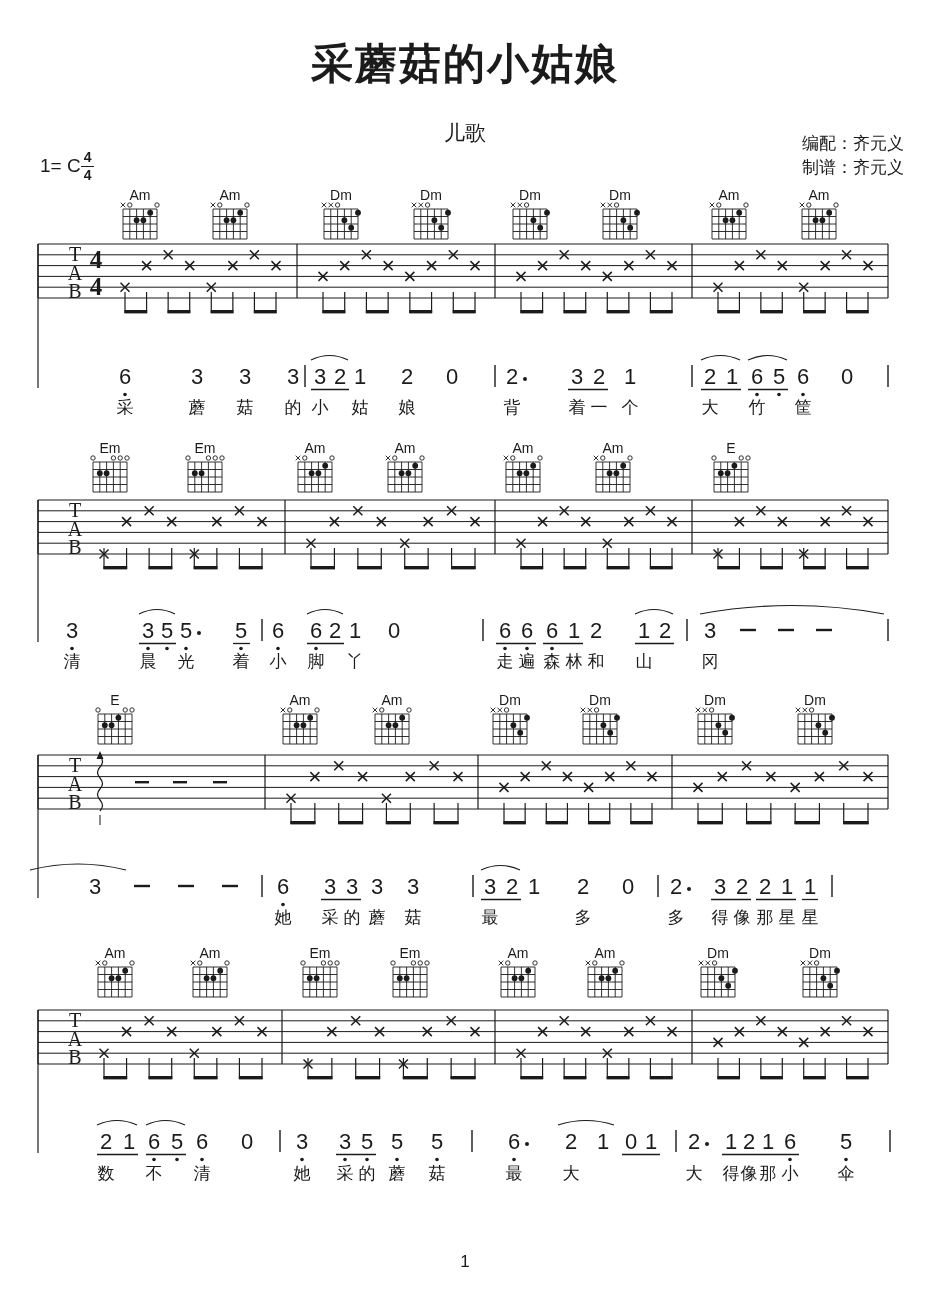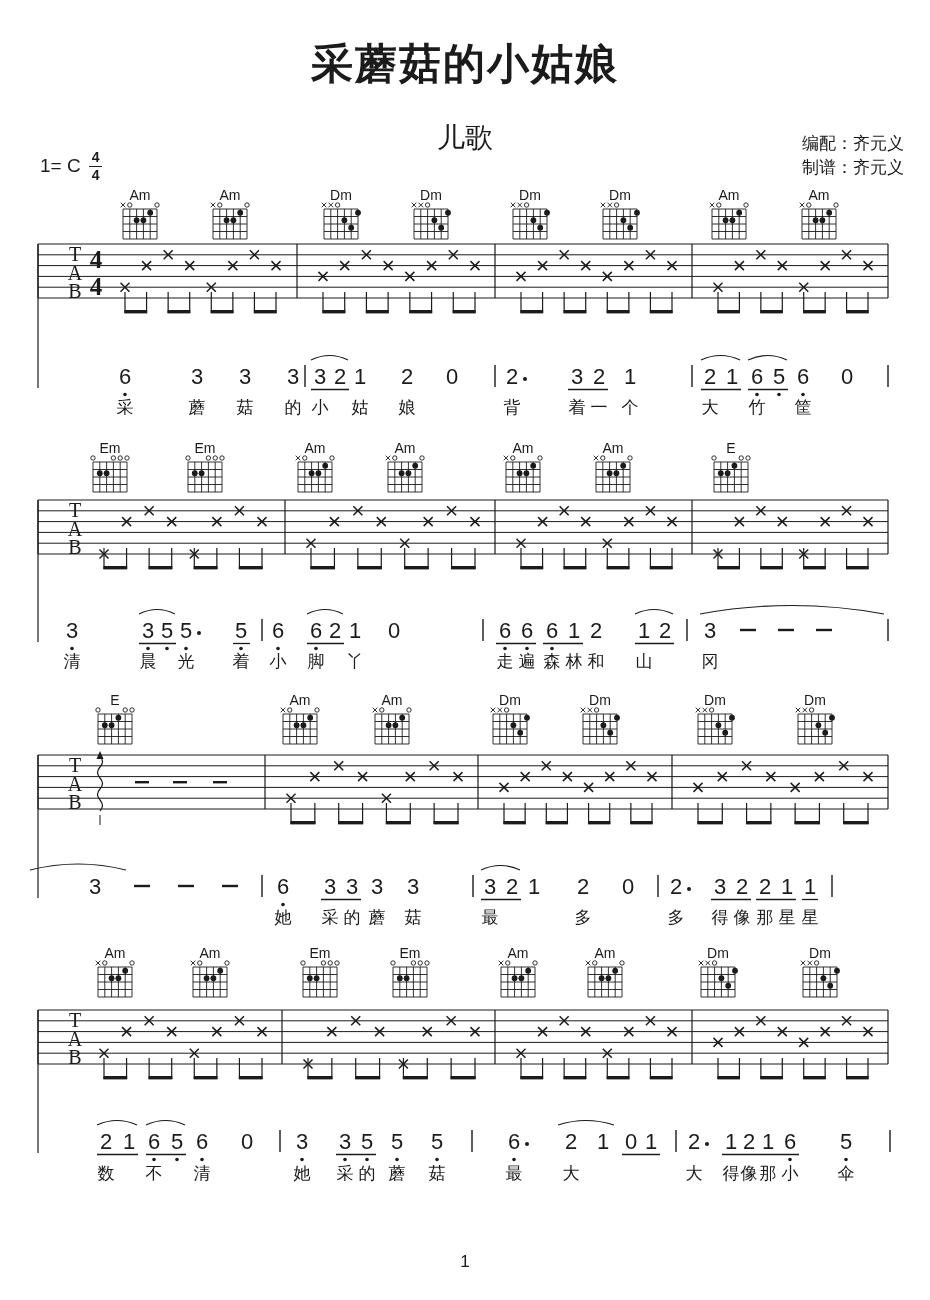--- a/index.html
+++ b/index.html
@@ -1,22 +1,22 @@
 <!DOCTYPE html>
 <html><head>
 <meta charset="utf-8">
 <style>
   html,body{margin:0;padding:0;background:#fff;}
   body{width:930px;height:1300px;position:relative;overflow:hidden;
        font-family:"Liberation Sans","DejaVu Sans",sans-serif;color:#1b1b1b;}
   .title{position:absolute;top:36px;left:0;width:930px;text-align:center;
          font-size:42px;font-weight:bold;letter-spacing:2px;}
-  .subtitle{position:absolute;top:119px;left:0;width:930px;text-align:center;font-size:28px;}
+  .subtitle{position:absolute;top:119px;left:0;width:930px;text-align:center;font-size:21px;}
   .credits{position:absolute;top:132px;right:26px;font-size:17px;line-height:24px;text-align:center;}
-  .keysig{position:absolute;top:150px;left:40px;font-size:19px;display:flex;align-items:center;gap:8px;}
+  .keysig{position:absolute;top:150px;left:40px;font-size:19px;display:flex;align-items:center;}
   .frac{display:inline-flex;flex-direction:column;align-items:center;font-size:14px;
         font-weight:bold;line-height:1.05;}
   .frac .num{border-bottom:1.4px solid #1b1b1b;padding:0 3px 1px;}
   .frac .den{padding-top:1px;}
   #sheet{position:absolute;top:0;left:0;}
   .pageno{position:absolute;top:1252px;left:0;width:930px;text-align:center;font-size:17px;}
 </style>
 </head>
 <body>
 

